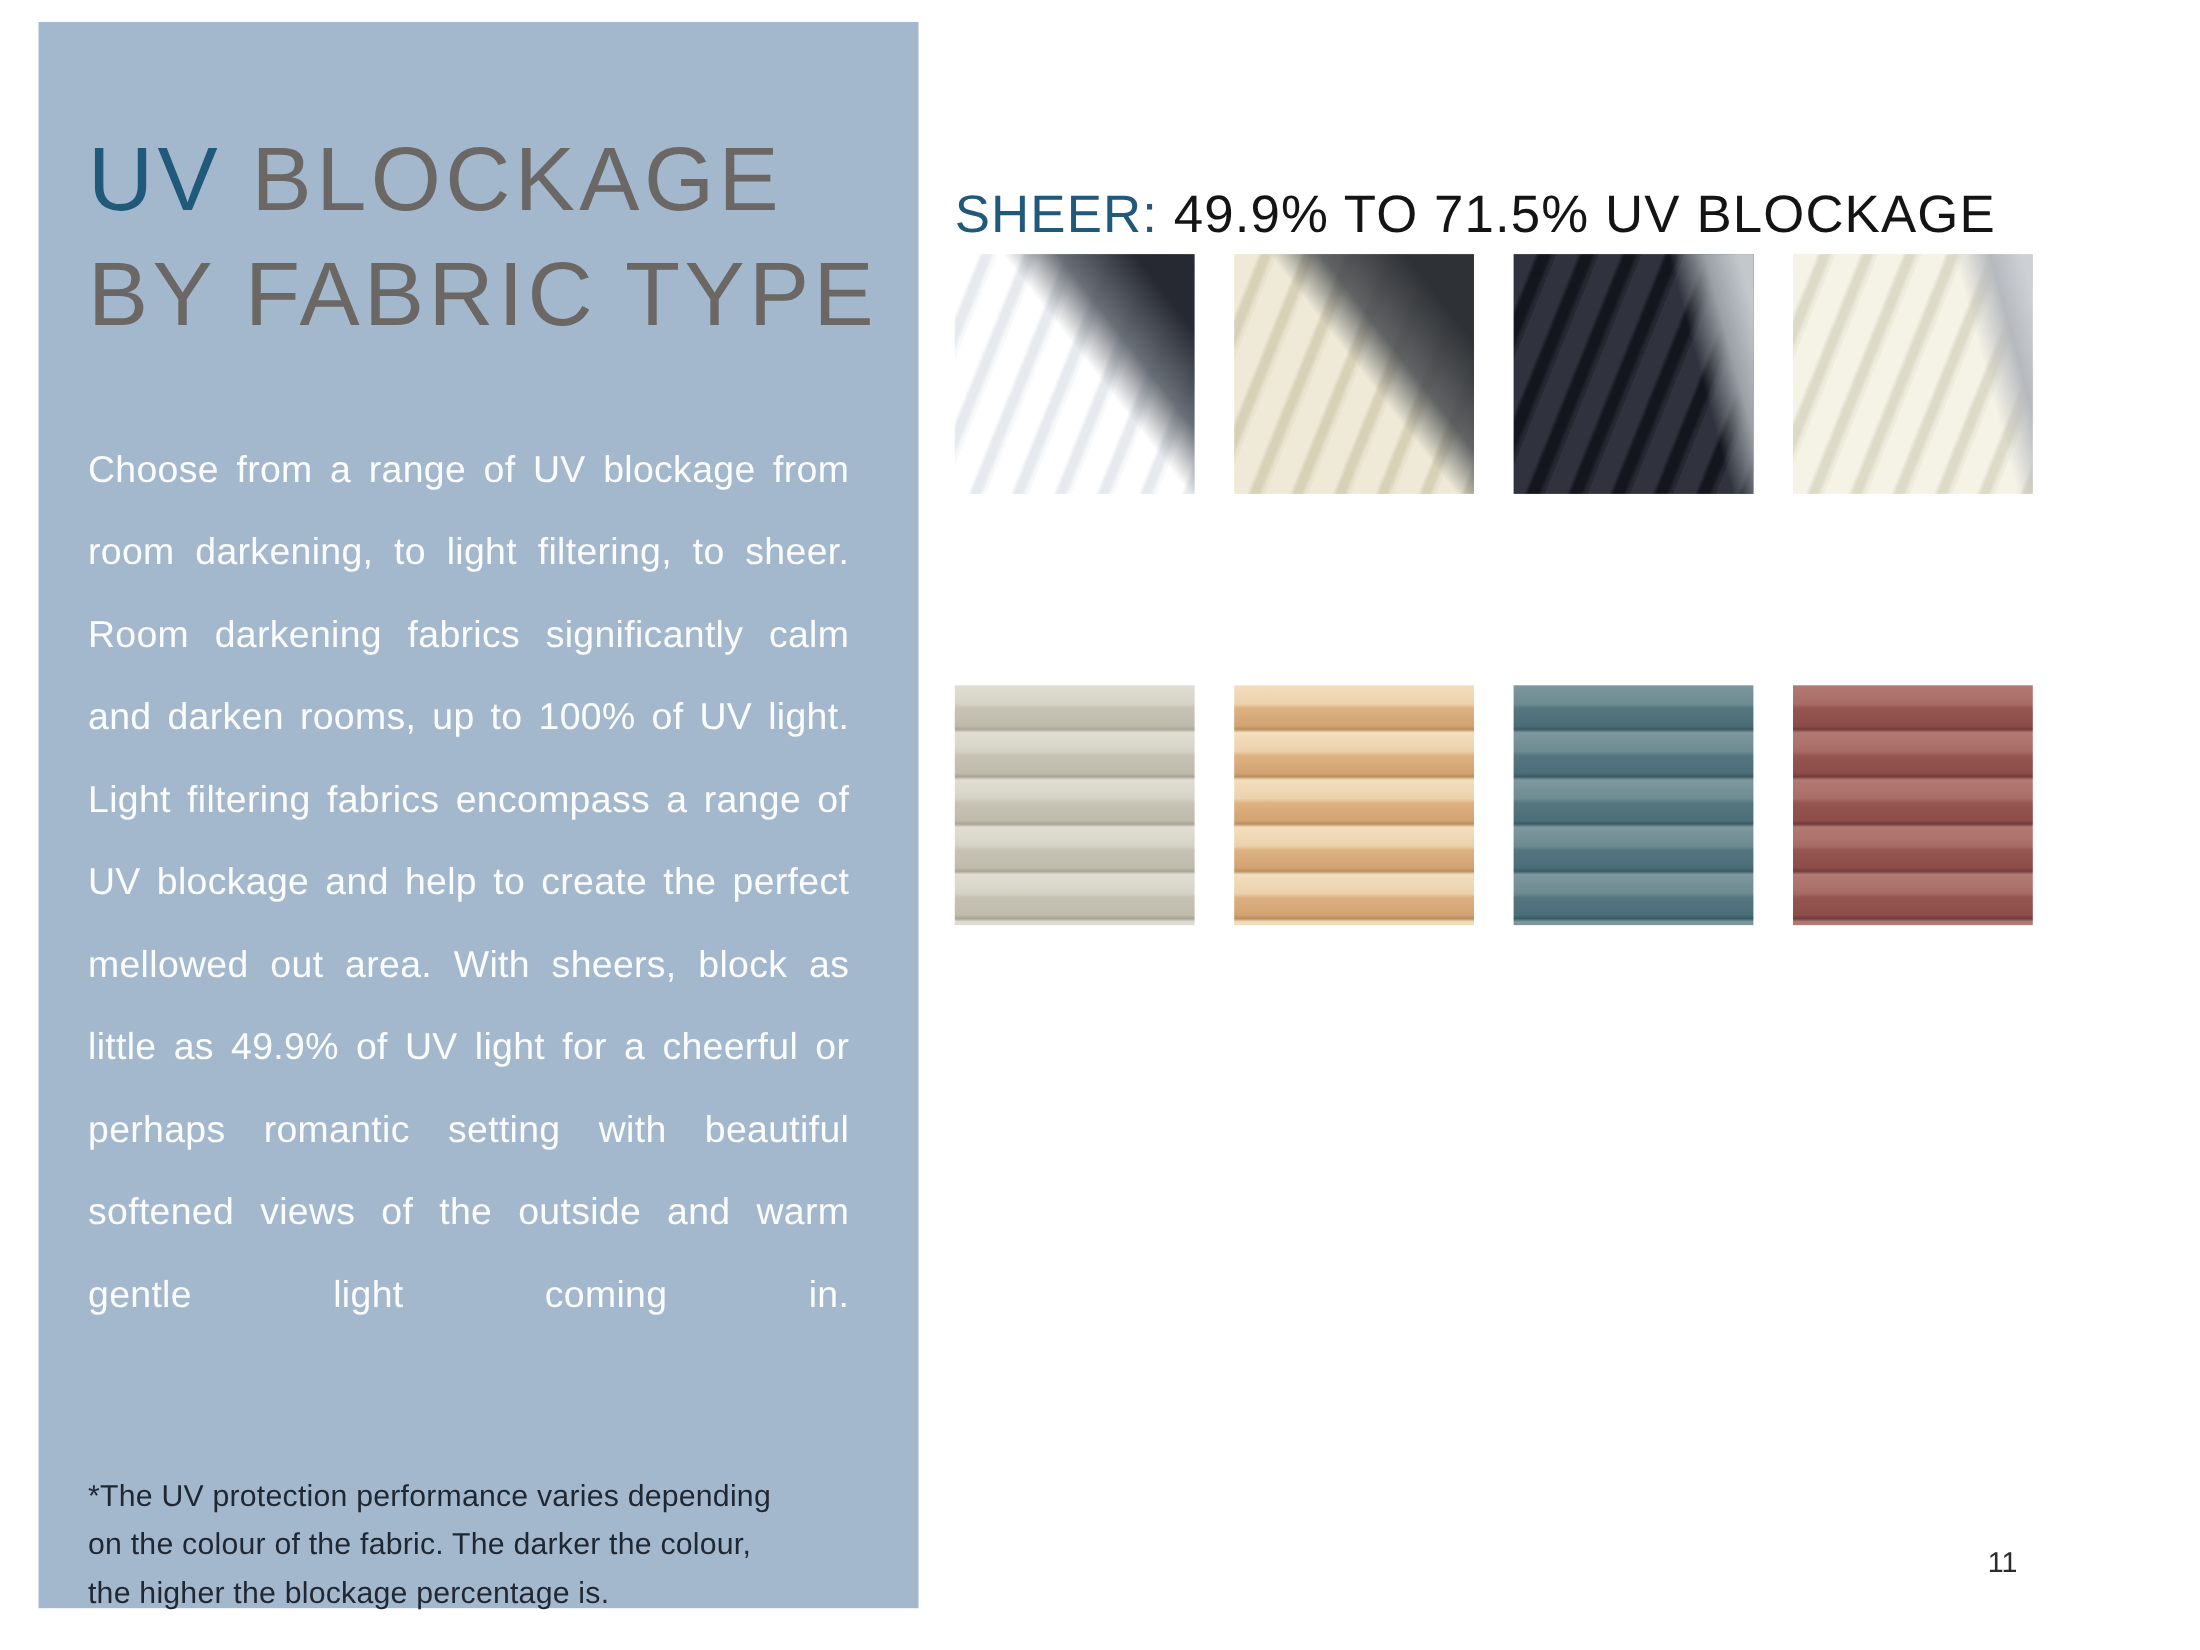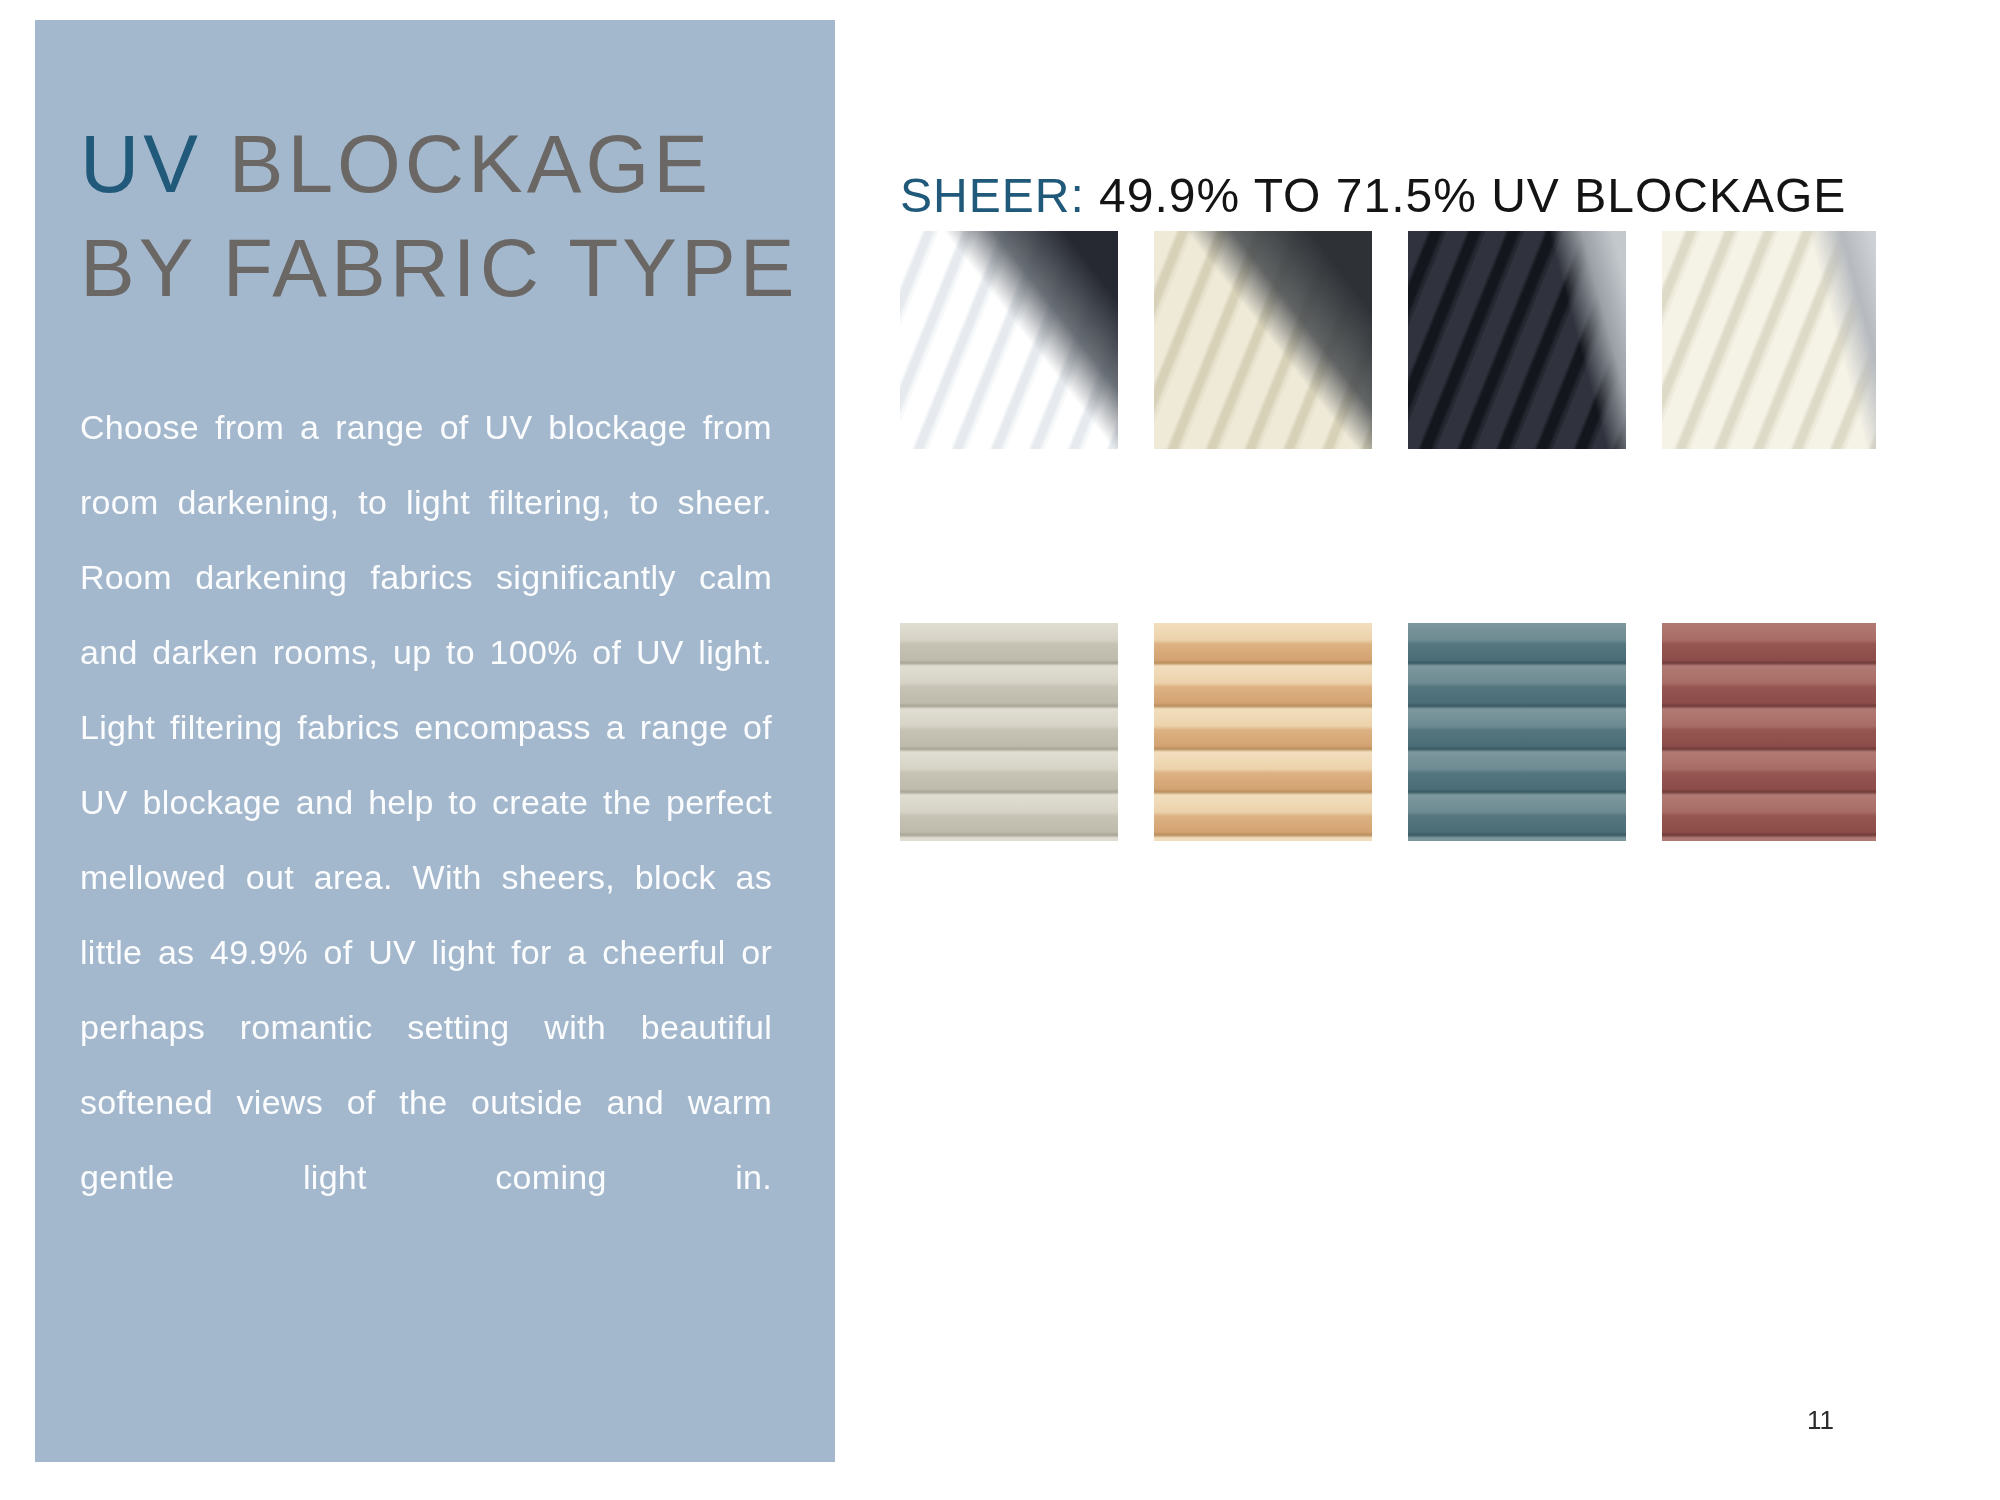--- a/index.html
+++ b/index.html
@@ -12,21 +12,21 @@
   .title{margin:0;font-weight:400;font-size:82px;line-height:104px;letter-spacing:4px;color:#6a6765;}
   .title .t-line{display:block;white-space:pre;}
   .title .accent{color:#20597a;white-space:pre;}
   .intro{margin:70px 0 0 0;width:692px;color:#fbfcfd;font-size:34px;line-height:75px;
          text-align:justify;word-spacing:3px;letter-spacing:0.3px;}
   .intro::after{content:"";display:inline-block;width:100%;}
   .footnote{margin:48px 0 0 0;width:640px;color:#1f2733;font-size:27.5px;line-height:44px;
             text-align:left;letter-spacing:0.2px;}
 
   
-  .content{position:absolute;left:900px;top:0;width:982px;height:1500px;}
+  .content{position:absolute;left:868px;top:0;width:982px;height:1500px;}
   .section{position:absolute;left:0;width:982px;}
   .section.s1{top:166px;}
   .section.s2{top:618px;}
   .section.s3{top:1046px;}
   .hdr{margin:0;font-weight:400;font-size:48px;line-height:60px;letter-spacing:1px;white-space:nowrap;}
   .hdr .lbl{color:#20597a;white-space:pre;}
   .hdr .det{color:#141414;white-space:pre;}
   .swatches{margin-top:5px;display:flex;gap:36px;}
   .swatch{width:218px;height:218px;flex:0 0 auto;}
 
@@ -70,20 +70,21 @@
 <body>
 
 <div class="page">
 
   <aside class="sidebar">
     <h1 class="title">
       <span class="t-line"><span class="accent">UV</span><span> BLOCKAGE</span></span>
       <span class="t-line">BY FABRIC TYPE</span>
     </h1>
     <p class="intro">Choose from a range of UV blockage from room darkening, to light filtering, to sheer. Room darkening fabrics significantly calm and darken rooms, up to 100% of UV light. Light filtering fabrics encompass a range of UV blockage and help to create the perfect mellowed out area. With sheers, block as little as 49.9% of UV light for a cheerful or perhaps romantic setting with beautiful softened views of the outside and warm gentle light coming in.</p>
+    <p class="footnote">*The UV protection performance varies depending on the colour of the fabric. The darker the colour, the higher the blockage percentage is.</p>
   </aside>
 
   <main class="content">
 
     <section class="section s1">
       <h2 class="hdr"><span class="lbl">SHEER:</span><span class="det"> 49.9% TO 71.5% UV BLOCKAGE</span></h2>
       <div class="swatches">
           <div class="swatch sw-sheer-white"></div>
           <div class="swatch sw-sheer-ivory"></div>
           <div class="swatch sw-sheer-midnight"></div>

